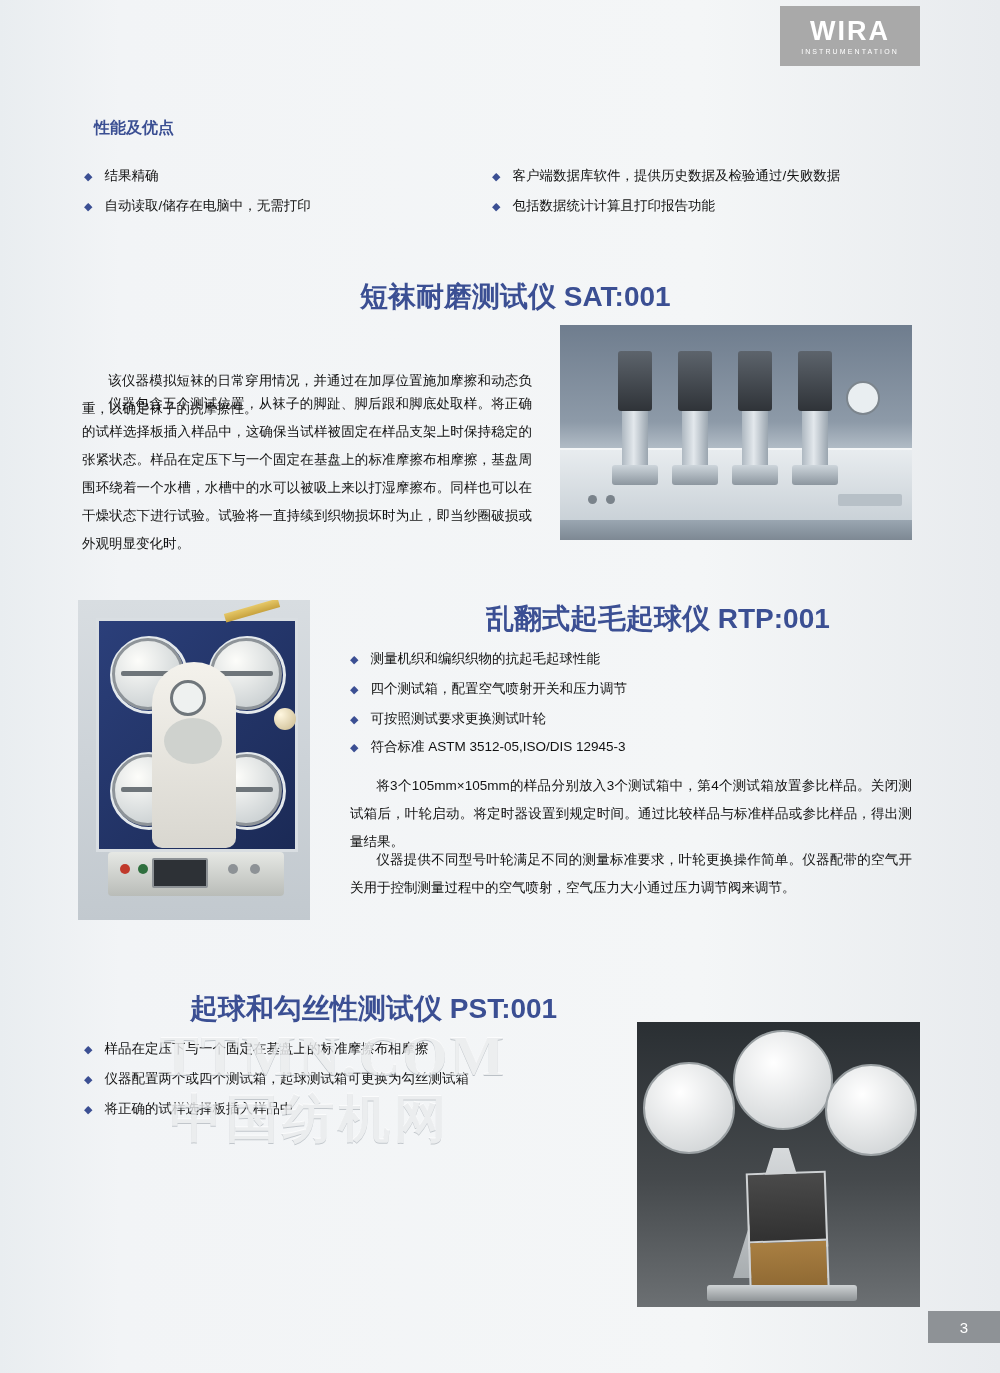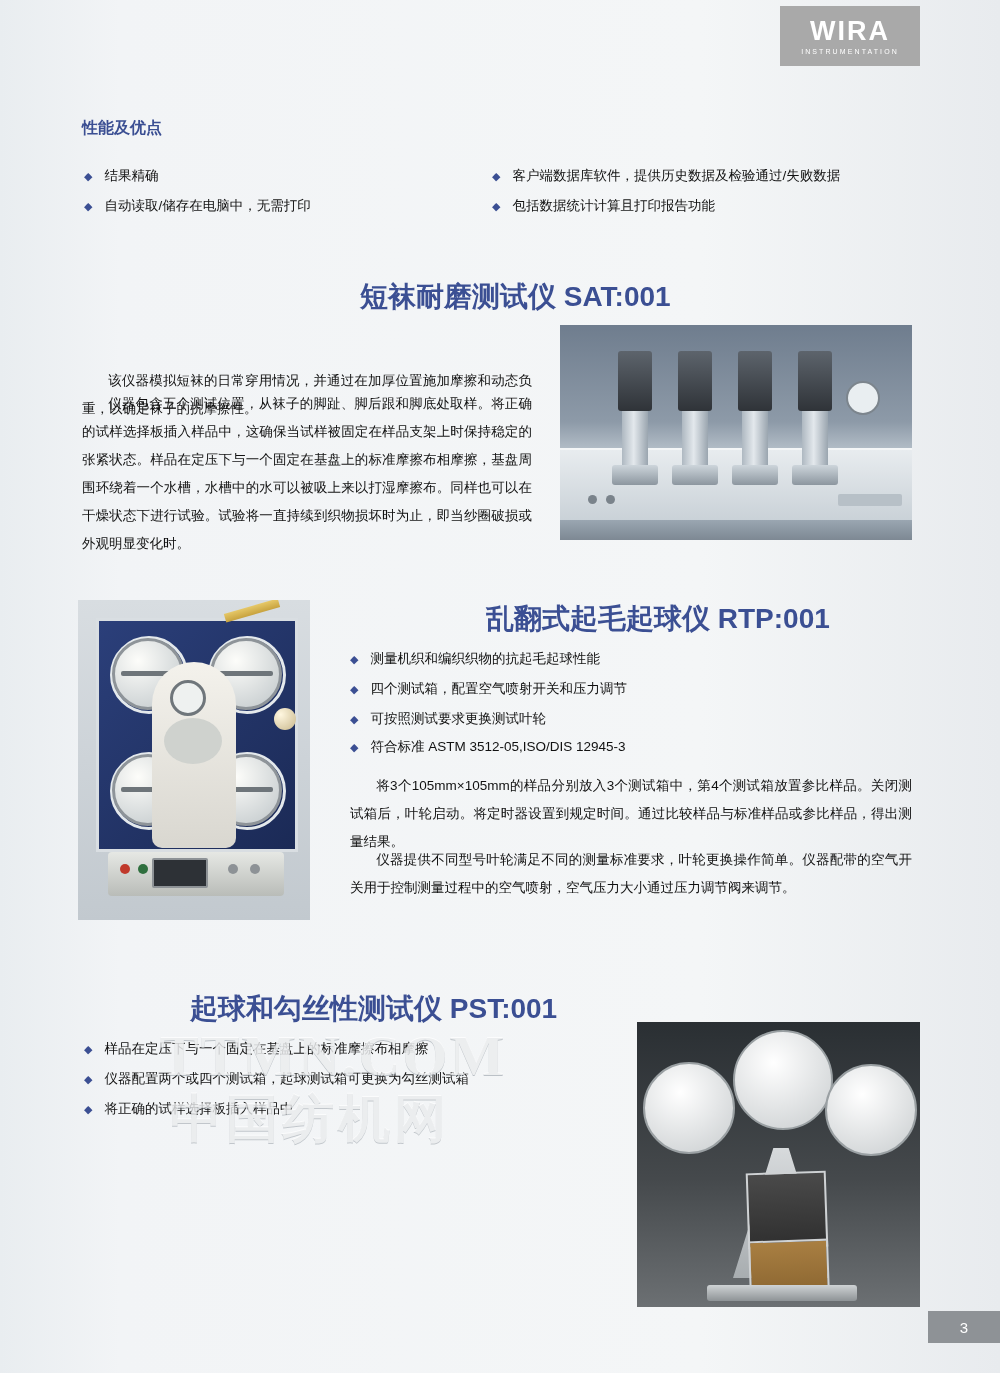--- a/index.html
+++ b/index.html
@@ -216,21 +216,21 @@
 </head>
 <body>
 
 <div class="page">
 
   <div class="logo-box">
     <div class="logo-main">WIRA</div>
     <div class="logo-sub">INSTRUMENTATION</div>
   </div>
 
-  <div class="sec-title" style="left:82px;top:118px;">性能及优点</div>
+  <div class="sec-title" style="left:94px;top:118px;">性能及优点</div>
 
   <div class="bullet-row" style="left:84px;top:165px;">
     <span class="dia">◆</span>
     <span class="bl-txt">结果精确</span>
   </div>
   <div class="bullet-row" style="left:84px;top:195px;">
     <span class="dia">◆</span>
     <span class="bl-txt">自动读取/储存在电脑中，无需打印</span>
   </div>
   <div class="bullet-row" style="left:492px;top:165px;">

